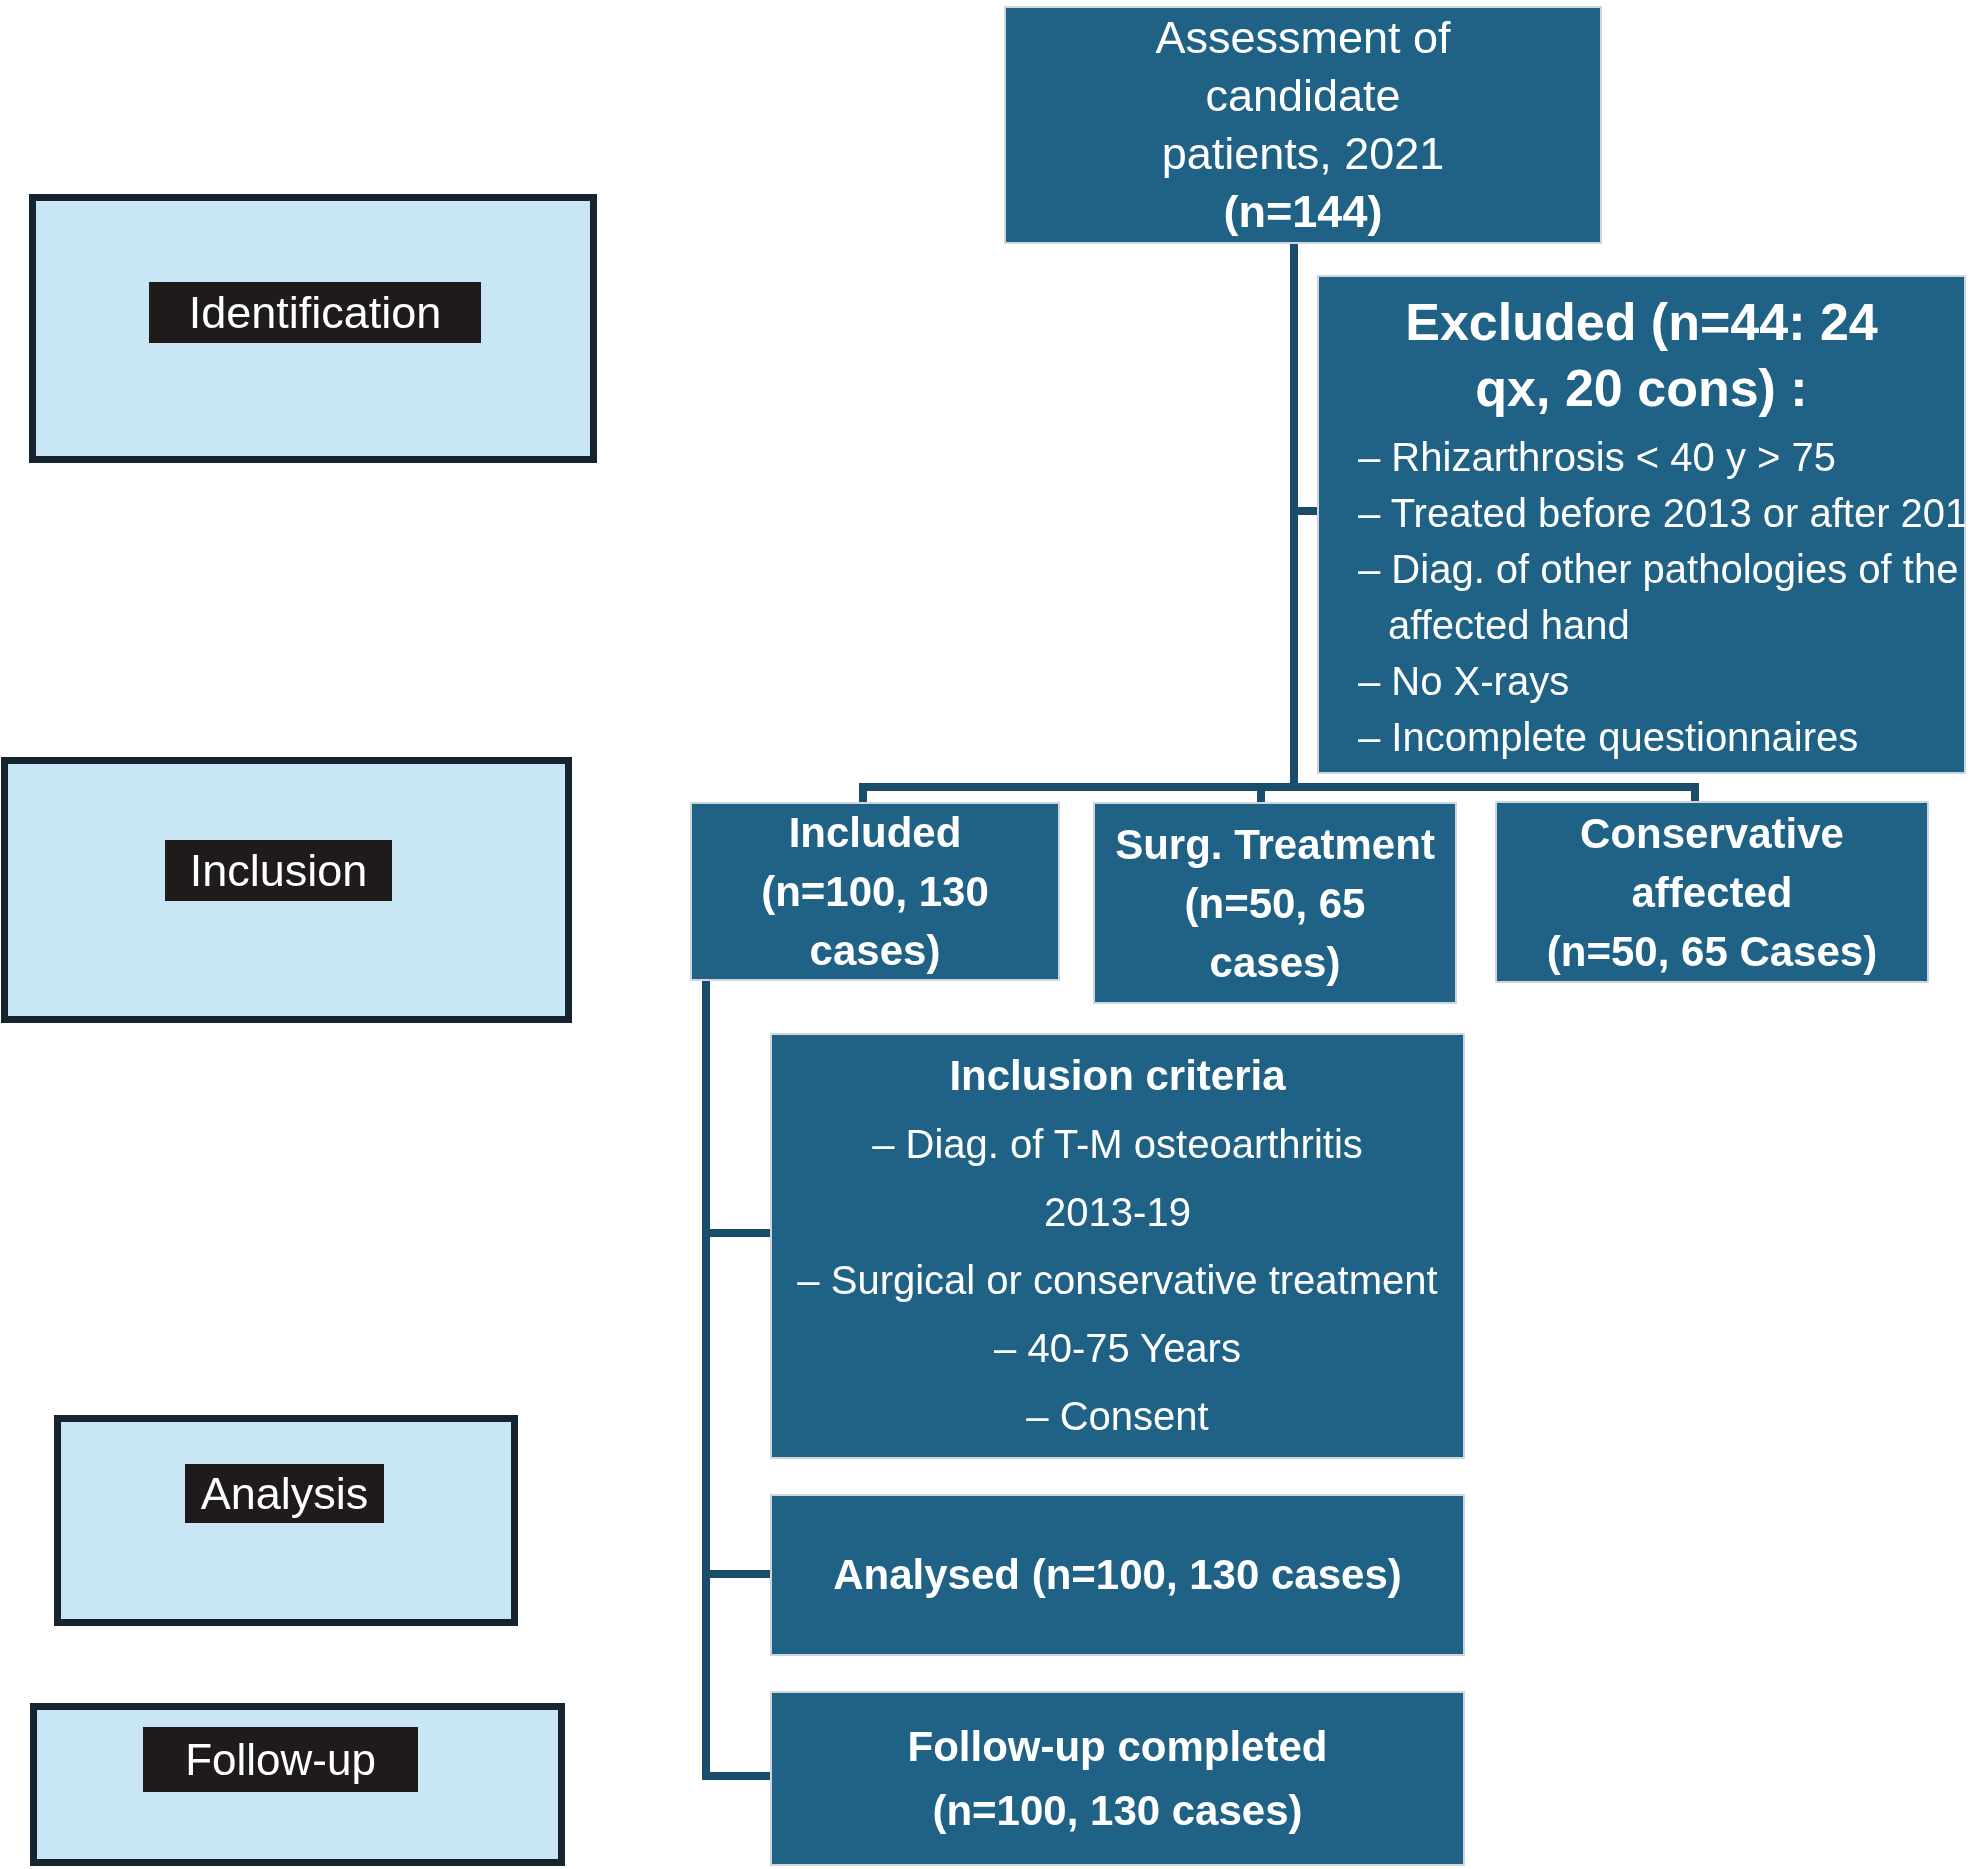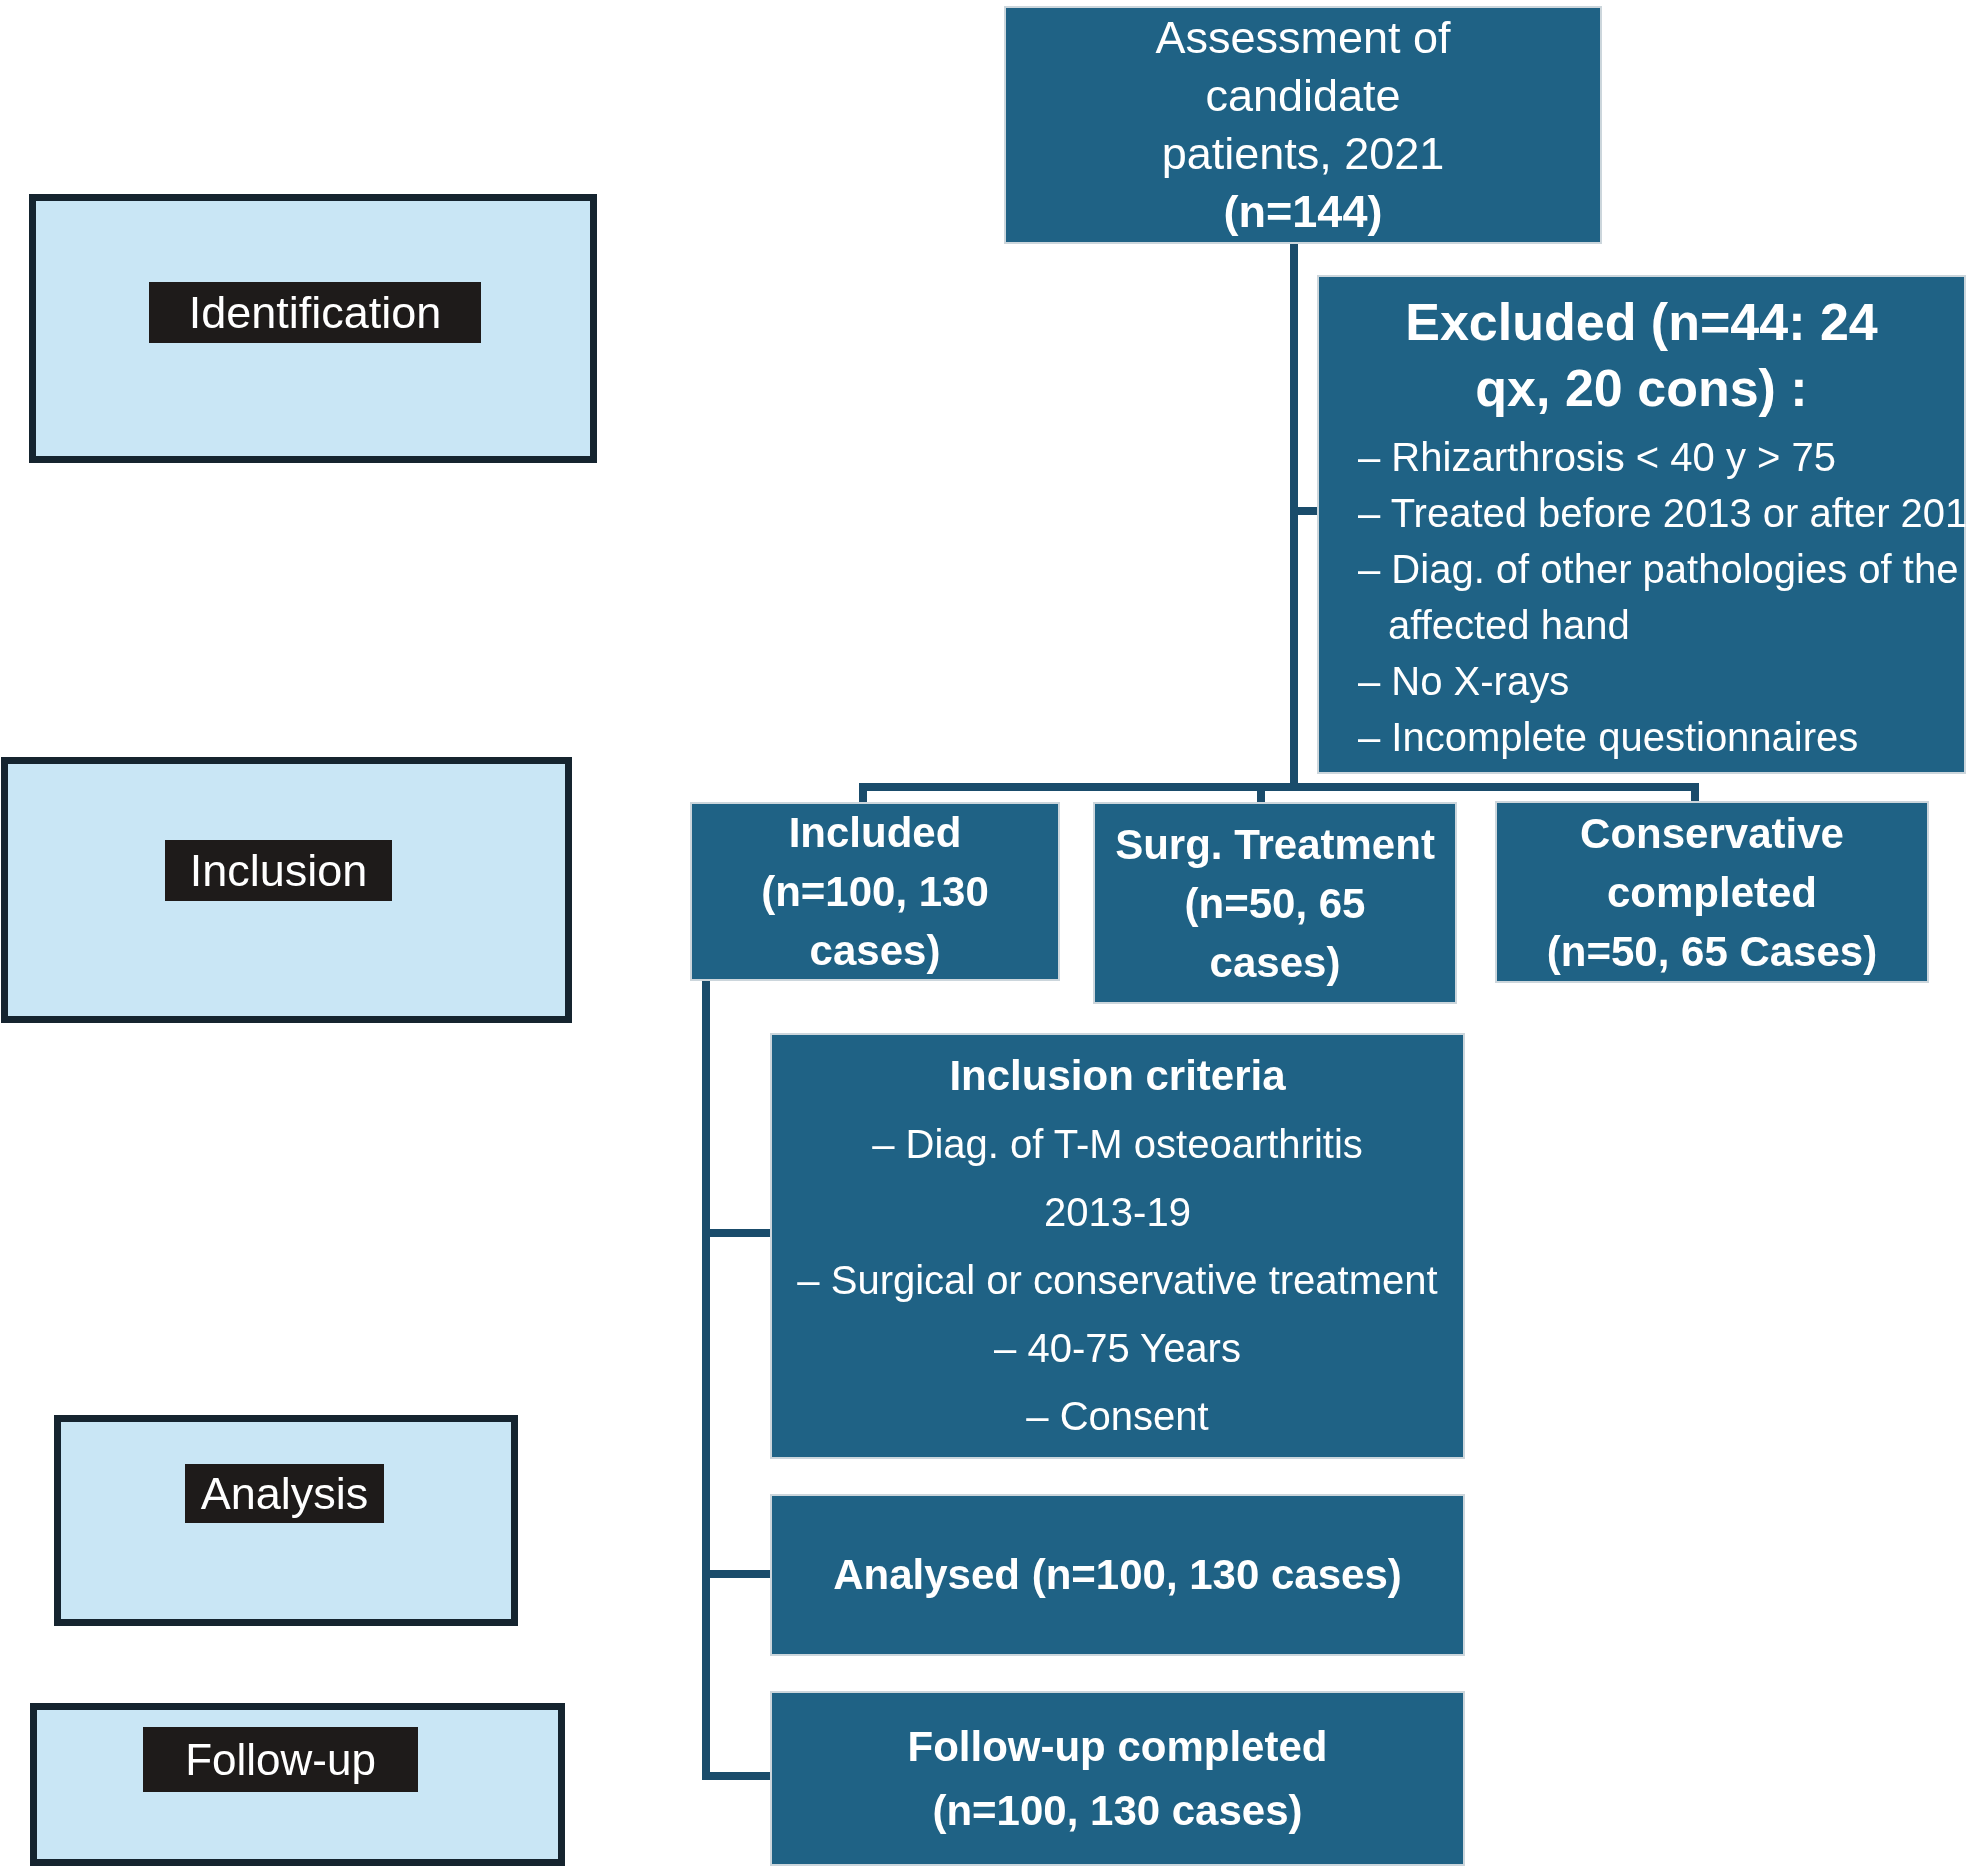--- a/index.html
+++ b/index.html
@@ -96,21 +96,21 @@
   </div>
 
   <div class="teal-box bold" style="left:1093px; top:802px; width:364px; height:202px; font-size:42px; line-height:59px;justify-content:center;">
     <div>Surg. Treatment</div>
     <div>(n=50, 65</div>
     <div>cases)</div>
   </div>
 
   <div class="teal-box bold" style="left:1495px; top:801px; width:434px; height:182px; font-size:42px; line-height:59px;">
     <div>Conservative</div>
-    <div>completed</div>
+    <div>affected</div>
     <div>(n=50, 65 Cases)</div>
   </div>
 
   <div class="teal-box" style="left:770px; top:1033px; width:695px; height:426px; font-size:40px; line-height:68px;">
     <div class="bold" style="font-size:42px;">Inclusion criteria</div>
     <div>– Diag. of T-M osteoarthritis</div>
     <div>2013-19</div>
     <div>– Surgical or conservative treatment</div>
     <div>– 40-75 Years</div>
     <div>– Consent</div>

